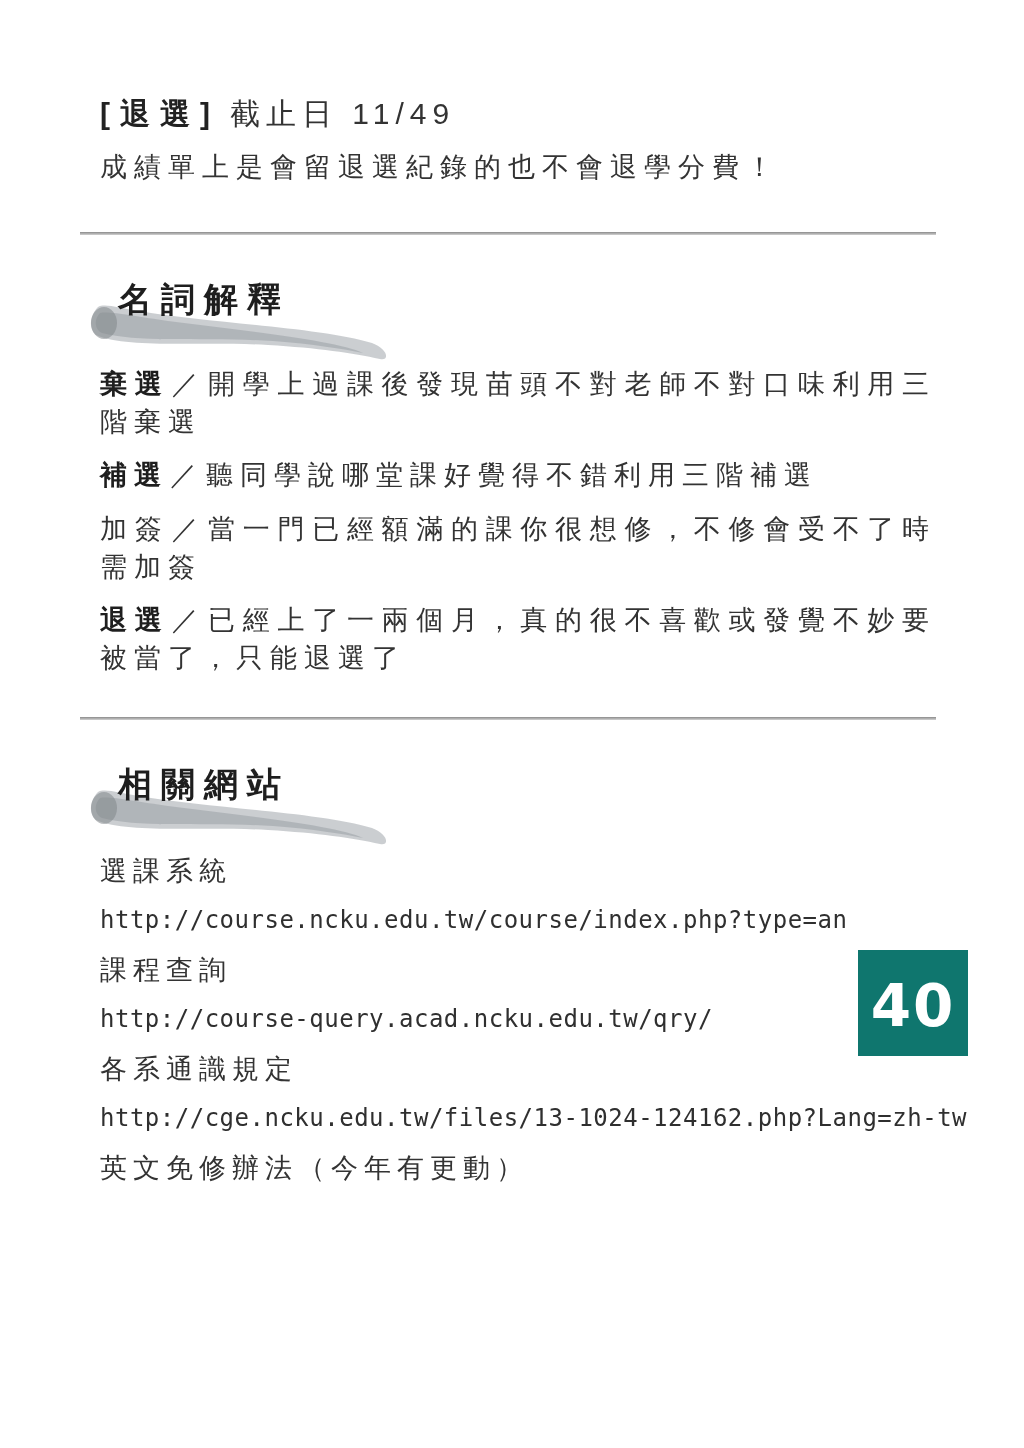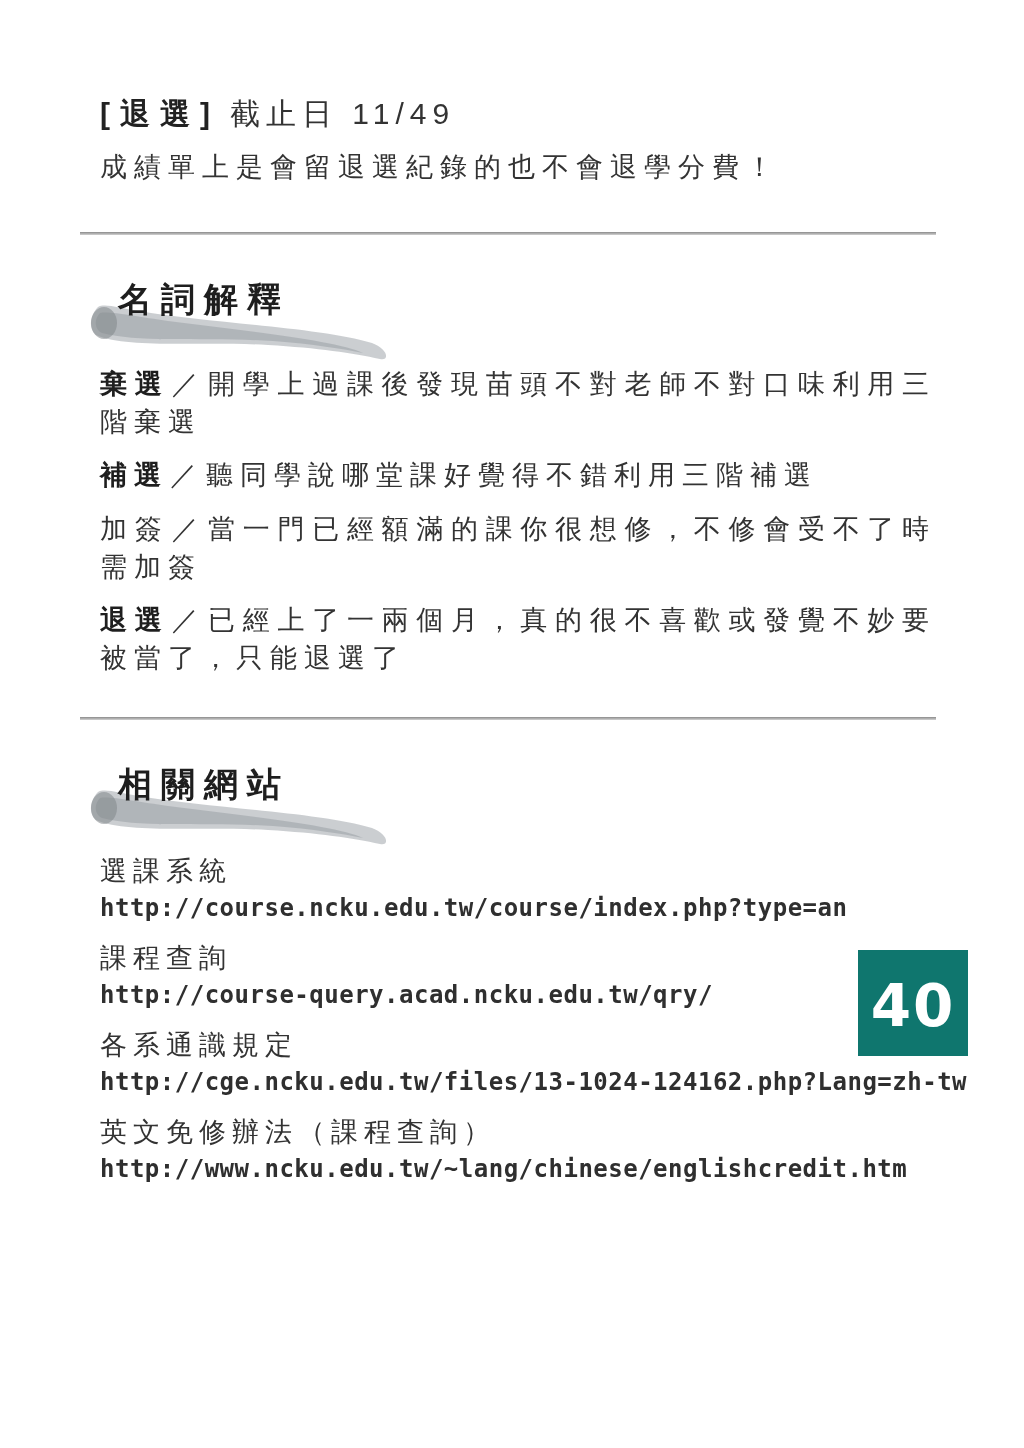--- a/index.html
+++ b/index.html
@@ -69,24 +69,24 @@
   .entry .sep { padding:0 2px; }
 
   
   .links { margin-top:46px; }
   .link-item { margin-top:14px; }
   .link-item:first-child { margin-top:44px; }
   .link-label {
     font-size:27px; line-height:38px; letter-spacing:6px; color:#333;
   }
   .link-url {
-    margin-top:1px;
+    margin-top:13px;
     font-family:"DejaVu Sans Mono", monospace;
     font-size:24px; line-height:34px; letter-spacing:0.5px;
-    color:#2f2f2f; white-space:nowrap;font-weight:bold;
+    color:#2f2f2f; white-space:nowrap;
   }
 
   
   .page-num-box {
     position:absolute; left:858px; top:950px;
     width:110px; height:106px;
     background:#0f766e;
     display:flex; align-items:center; justify-content:center;
   }
   .page-num {
@@ -150,22 +150,21 @@
       </div>
       <div class="link-item">
         <div class="link-label">課程查詢</div>
         <div class="link-url">http://course-query.acad.ncku.edu.tw/qry/</div>
       </div>
       <div class="link-item">
         <div class="link-label">各系通識規定</div>
         <div class="link-url">http://cge.ncku.edu.tw/files/13-1024-124162.php?Lang=zh-tw</div>
       </div>
       <div class="link-item">
-        <div class="link-label">英文免修辦法（課程查詢）</div>
-        <div class="link-url">http://www.ncku.edu.tw/~lang/chinese/englishcredit.htm</div>
+        <div class="link-label">英文免修辦法（今年有更動）</div>
       </div>
     </div>
 
   </div>
 
   <div class="page-num-box">
     <span class="page-num">40</span>
   </div>
 </div>
 

